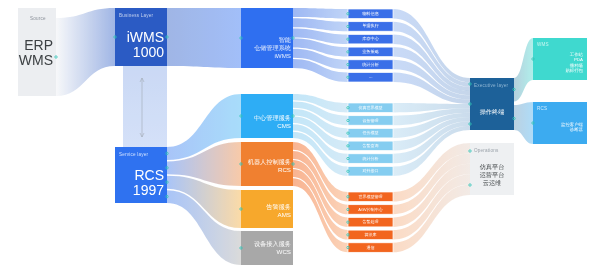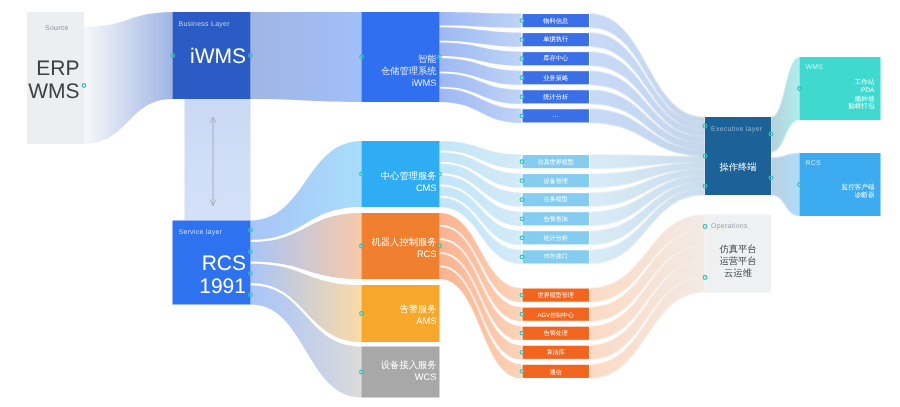--- a/index.html
+++ b/index.html
@@ -253,26 +253,27 @@
 
   <div class="node-label cat" style="left:30px;top:16px;color:#8a9099;">Source</div>
   <div class="node-label big right nowrap" style="left:0px;top:38px;width:53px;color:#3c4043;">
     <div>ERP</div>
     <div>WMS</div>
   </div>
 
   <div class="node-label cat" style="left:119px;top:13px;color:#c4d2ef;">Business Layer</div>
   <div class="node-label big right nowrap" style="left:110px;top:30px;width:54px;color:#ffffff;">
     <div>iWMS</div>
+    <div>1000</div>
   </div>
 
   <div class="node-label cat" style="left:119px;top:152px;color:#cfe0ff;">Service layer</div>
   <div class="node-label big right nowrap" style="left:110px;top:168px;width:54px;color:#ffffff;">
     <div>RCS</div>
-    <div>1991</div>
+    <div>1997</div>
   </div>
 
   <div class="node-label mid right nowrap" style="left:235px;top:36px;width:56px;color:#e8effd;">
     <div>智能</div>
     <div>仓储管理系统</div>
     <div>iWMS</div>
   </div>
 
   <div class="node-label mid right nowrap" style="left:235px;top:114px;width:56px;color:#ffffff;">
     <div>中心管理服务</div>

